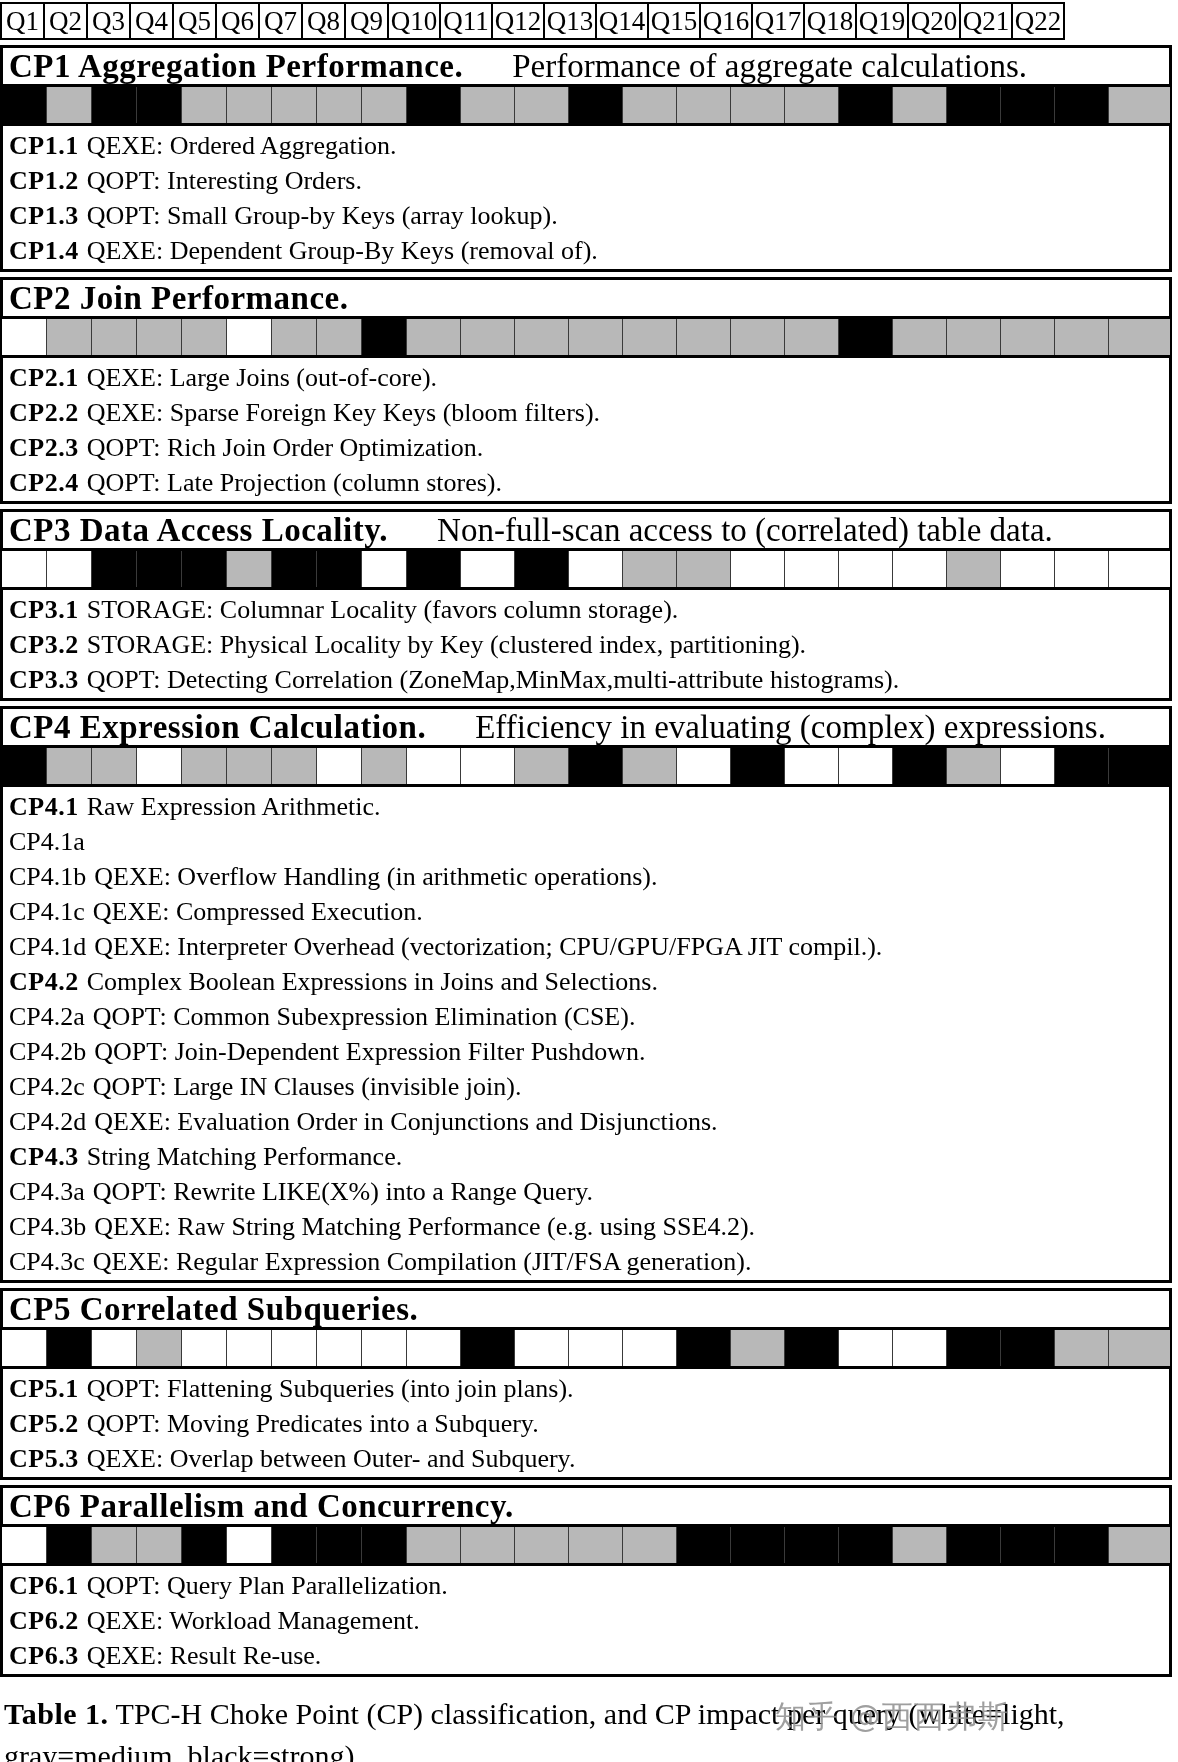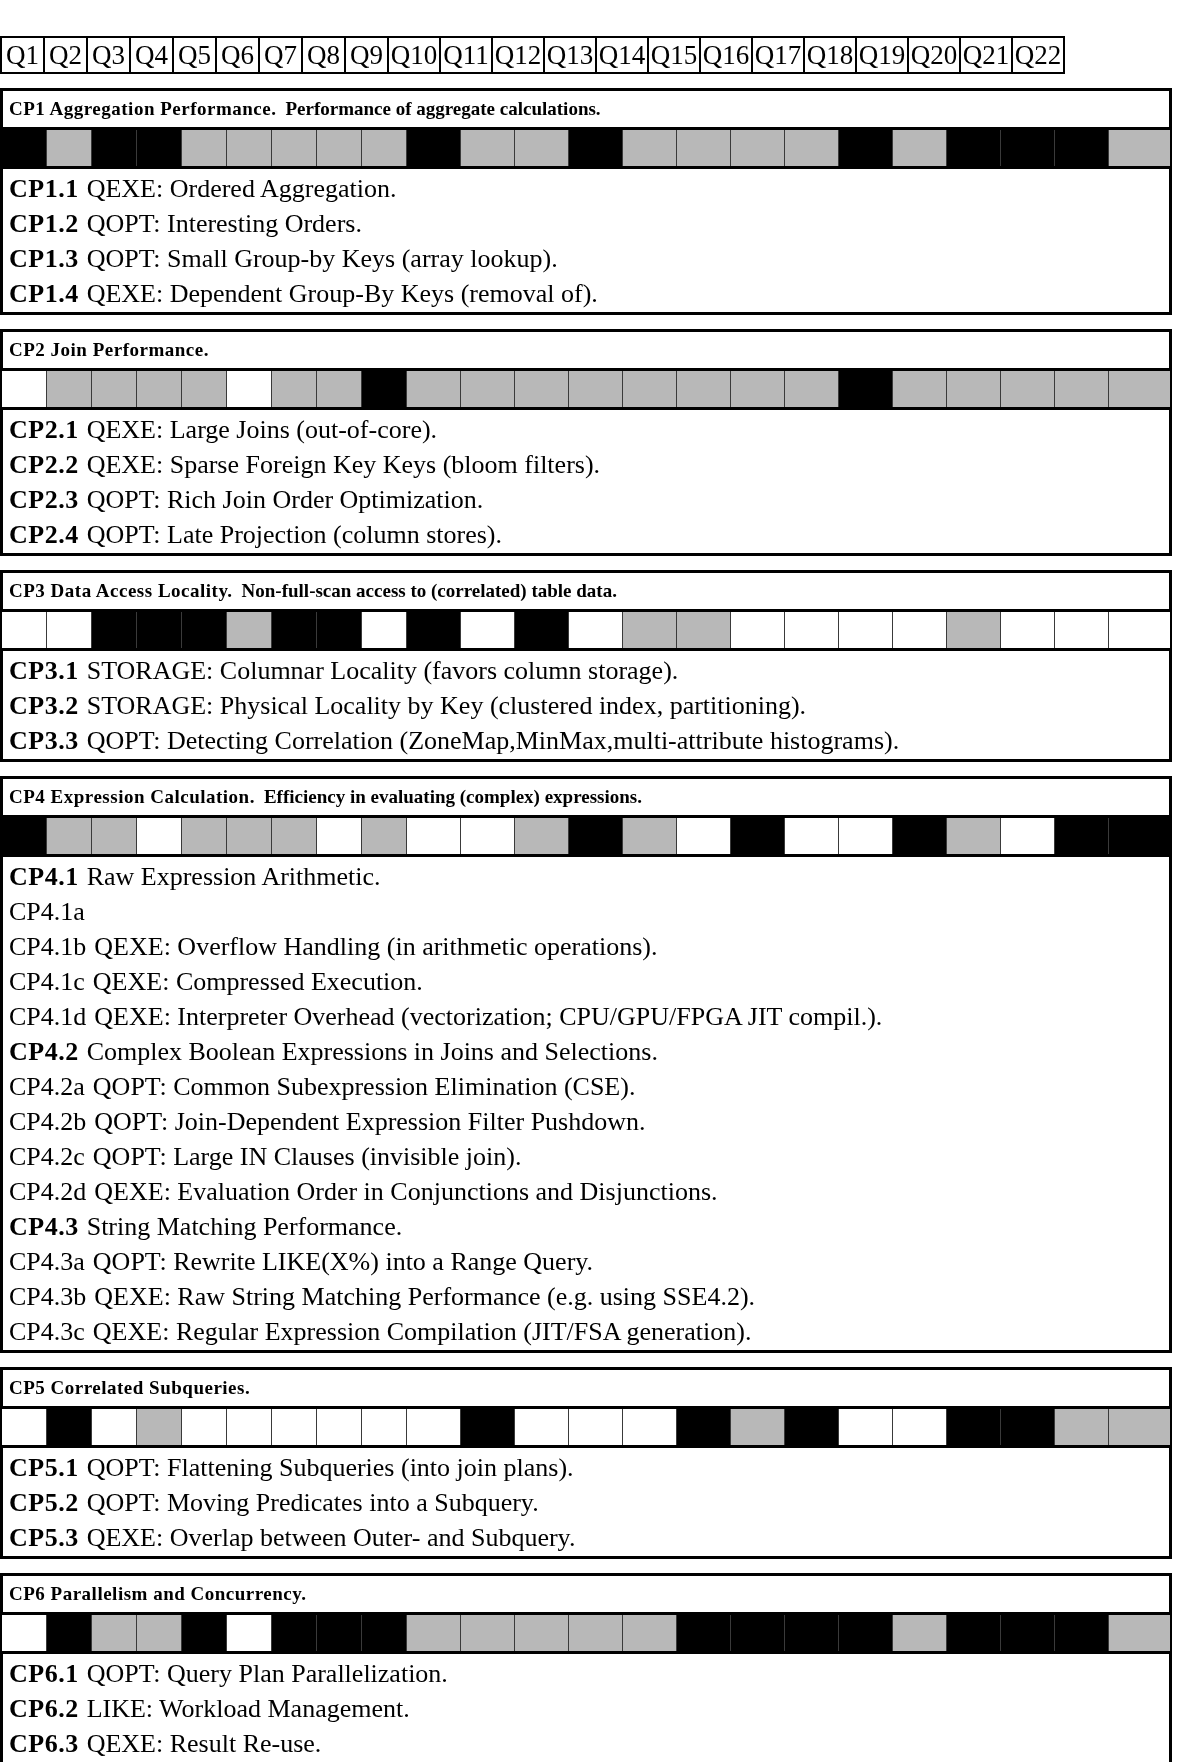--- a/index.html
+++ b/index.html
@@ -1,30 +1,30 @@
 <!DOCTYPE html>
 <html><head>
 <meta charset="utf-8">
 <style>
   html,body{margin:0;padding:0;background:#ffffff;}
   body{width:1178px;height:1762px;position:relative;overflow:hidden;
        font-family:"Liberation Serif","DejaVu Serif",serif;color:#000;}
   .page{position:absolute;top:2px;left:0;width:1172px;}
   
-  .qrow{display:flex;margin-top:34px;}
+  .qrow{display:flex;}
   .qcell{box-sizing:border-box;height:38px;border:2px solid #000;margin-left:-2px;
          display:flex;align-items:center;justify-content:center;
          font-size:27px;background:#fff;flex:0 0 45px;}
   .qcell.first{margin-left:0;}
   .qcell.wide{flex:0 0 54px;}
   
-  .titlerow{box-sizing:border-box;border:3px solid #000;height:42px;margin-top:14px;
-            display:flex;align-items:center;padding-left:6px;font-size:19px;white-space:nowrap;overflow:hidden;}
+  .titlerow{box-sizing:border-box;border:3px solid #000;height:42px;margin-top:5px;
+            display:flex;align-items:center;padding-left:6px;font-size:33px;white-space:nowrap;overflow:hidden;gap:40px;}
   .titlerow .cpid{font-weight:bold;letter-spacing:.5px;}
-  .titlerow .desc{font-weight:bold;margin-left:9px;}
+  .titlerow .desc{font-weight:normal;margin-left:9px;}
   
   .strip{display:flex;height:36px;border-left:2px solid #000;border-right:2px solid #000;}
   .scell{box-sizing:border-box;flex:0 0 45px;border-right:1px solid #3a3a3a;}
   .scell.wide{flex:0 0 54px;}
   .scell.trail{flex:1 1 auto;border-right:none;}
   
   .groupbox{box-sizing:border-box;border:3px solid #000;padding:2px 0 1px 6px;}
   .itemrow{height:35px;display:flex;align-items:center;font-size:26px;white-space:nowrap;overflow:hidden;}
   .itemrow .iid{margin-right:8px;}
   .itemrow .iid.b{font-weight:bold;letter-spacing:.5px;}
@@ -356,21 +356,21 @@
         <div class="scell wide" style="background: rgb(0, 0, 0);"></div>
         <div class="scell trail" style="background: rgb(184, 184, 184);"></div>
       </div>
       <div class="groupbox">
         <div class="itemrow">
           <span class="iid b">CP6.1</span>
           <span>QOPT: Query Plan Parallelization.</span>
         </div>
         <div class="itemrow">
           <span class="iid b">CP6.2</span>
-          <span>LIKE: Workload Management.</span>
+          <span>QEXE: Workload Management.</span>
         </div>
         <div class="itemrow">
           <span class="iid b">CP6.3</span>
           <span>QEXE: Result Re-use.</span>
         </div>
       </div>
     </div>
   <div class="caption">
     <span class="capbold">Table 1.</span>
     <span> TPC-H Choke Point (CP) classification, and CP impact per query (white=light, gray=medium, black=strong).</span>

